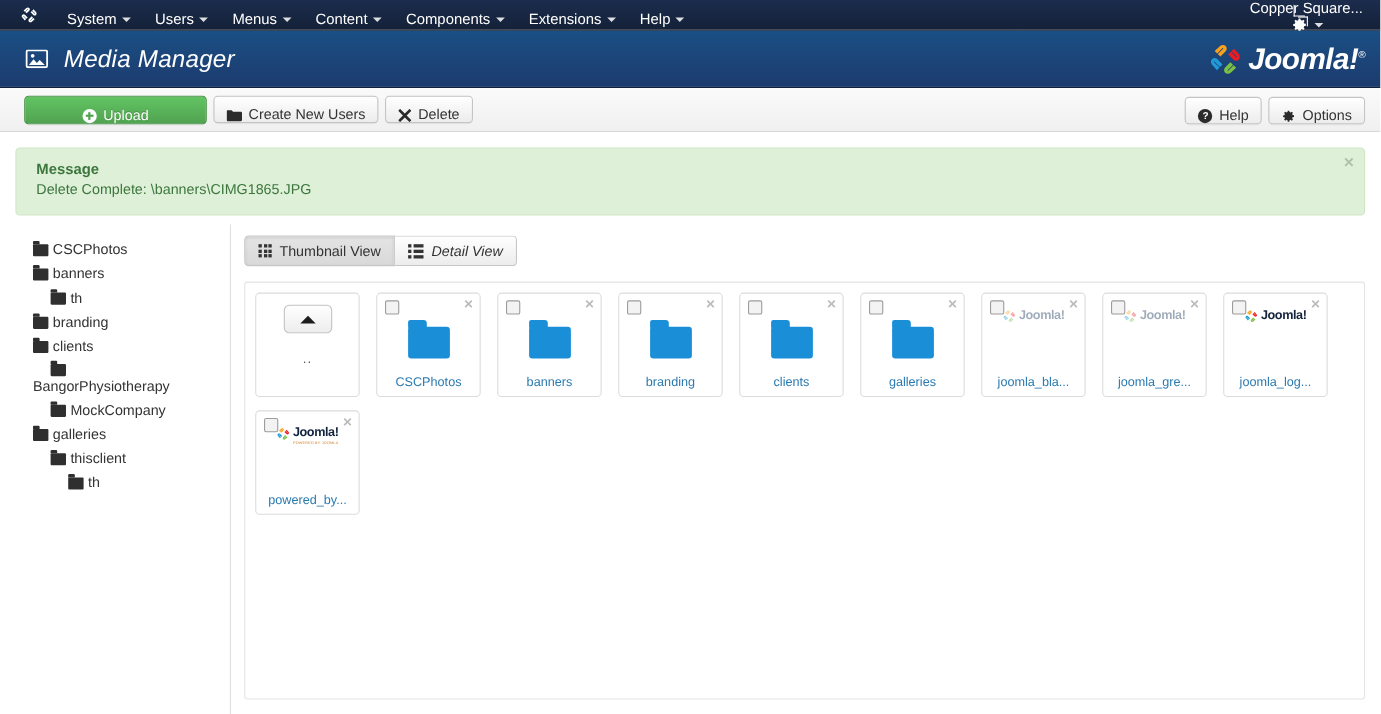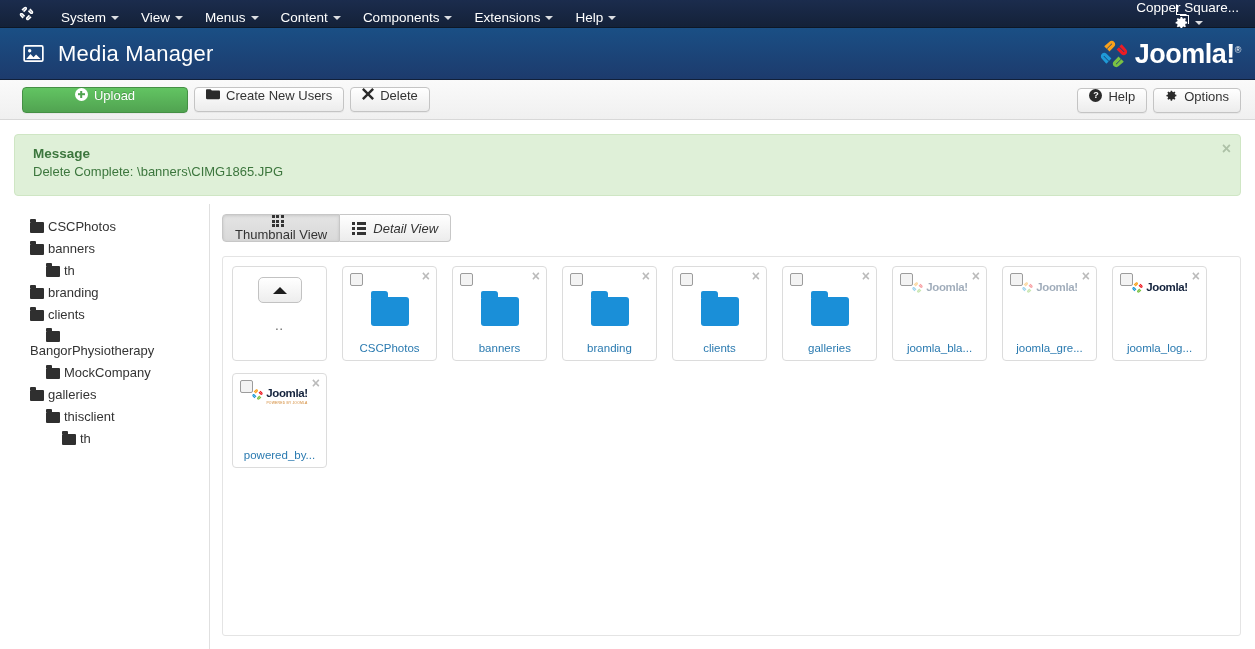--- a/index.html
+++ b/index.html
@@ -77,20 +77,21 @@
 
   
   .page-header {
     height: 52px;
     background: linear-gradient(to bottom, #1a4f85 0%, #1d3b6d 100%);
     border-bottom: 1px solid #0f2game;
     border-bottom: 1px solid #11203a;
     display: flex; align-items: center;
     padding: 0 14px 0 22px;
     position: relative;
+    font-style: italic;
   }
   .page-title-wrap { display: flex; align-items: center; }
   .page-icon {
     width: 22px; height: 18px;
     margin-right: 14px;
     display: flex; align-items: center; justify-content: center;
   }
   .page-title {
     color: #ffffff;
     font-size: 22px;
@@ -111,21 +112,21 @@
   
   .toolbar {
     height: 40px;
     background: linear-gradient(to bottom, #fafafa 0%, #f0f0f0 100%);
     border-bottom: 1px solid #d8d8d8;
     display: flex; align-items: center;
     padding: 0 14px 0 22px;
     position: relative;
   }
   .btn {
-    display: inline-flex; align-items: flex-start;
+    display: inline-flex; align-items: flex-end;
     height: 25px;
     padding: 0 11px;
     font-size: 13px;
     border: 1px solid #c4c4c4;
     border-radius: 4px;
     background: linear-gradient(to bottom, #ffffff 0%, #ececec 100%);
     color: #333333;
     cursor: pointer;
     margin-right: 6px;
     white-space: nowrap;
@@ -236,21 +237,21 @@
   .view-toggle { display: flex; margin-bottom: 14px; }
   .view-btn {
     display: inline-flex; align-items: center;
     height: 28px; padding: 0 12px;
     font-size: 13px;
     border: 1px solid #c7c7c7;
     background: linear-gradient(to bottom, #ffffff 0%, #ececec 100%);
     color: #333333;
     cursor: pointer;
   }
-  .view-btn:first-child { border-radius: 4px 0 0 4px; flex-direction: column; }
+  .view-btn:first-child { border-radius: 4px 0 0 4px; }
   .view-btn:last-child { border-radius: 0 4px 4px 0; border-left: none; font-style: italic; }
   .view-btn.active {
     background: linear-gradient(to bottom, #e4e4e4 0%, #d9d9d9 100%);
     box-shadow: inset 0 1px 3px rgba(0,0,0,.12);
   }
   .view-btn .bi { margin-right: 7px; display: inline-flex; }
 
   
   .icon-grid { display: grid; grid-template-columns: repeat(3,3px); grid-gap: 1.5px; }
   .icon-grid i { width: 3px; height: 3px; background: #333; display: block; }
@@ -371,21 +372,21 @@
       <path d="M15.5 20.8c-1 1-2.7 1-3.7 0-.9-1-.9-2.5 0-3.4l3.5-3.5 1.7 1.7-3.5 3.5c-.1.1-.1.3 0 .4.1.1.3.1.4 0l3.5-3.6 1.7 1.7-3.6 3.2z" fill="#fff"></path>
       <path d="M3.2 15.5c-1-1-1-2.7 0-3.7 1-.9 2.5-.9 3.4 0l3.5 3.5-1.7 1.7-3.5-3.5c-.1-.1-.3-.1-.4 0-.1.1-.1.3 0 .4l3.6 3.5-1.7 1.7-3.2-3.6z" fill="#fff"></path>
       <path d="M20.8 8.5c1 1 1 2.7 0 3.7-1 .9-2.5.9-3.4 0l-3.5-3.5 1.7-1.7 3.5 3.5c.1.1.3.1.4 0 .1-.1.1-.3 0-.4l-3.6-3.5 1.7-1.7 3.2 3.6z" fill="#fff"></path>
     </svg>
   </div>
   <div class="topbar-menu">
     <div class="menu-item">
       <span>System</span><span class="caret-down"></span>
     </div>
     <div class="menu-item">
-      <span>View</span><span class="caret-down"></span>
+      <span>Users</span><span class="caret-down"></span>
     </div>
     <div class="menu-item">
       <span>Menus</span><span class="caret-down"></span>
     </div>
     <div class="menu-item">
       <span>Content</span><span class="caret-down"></span>
     </div>
     <div class="menu-item">
       <span>Components</span><span class="caret-down"></span>
     </div>

